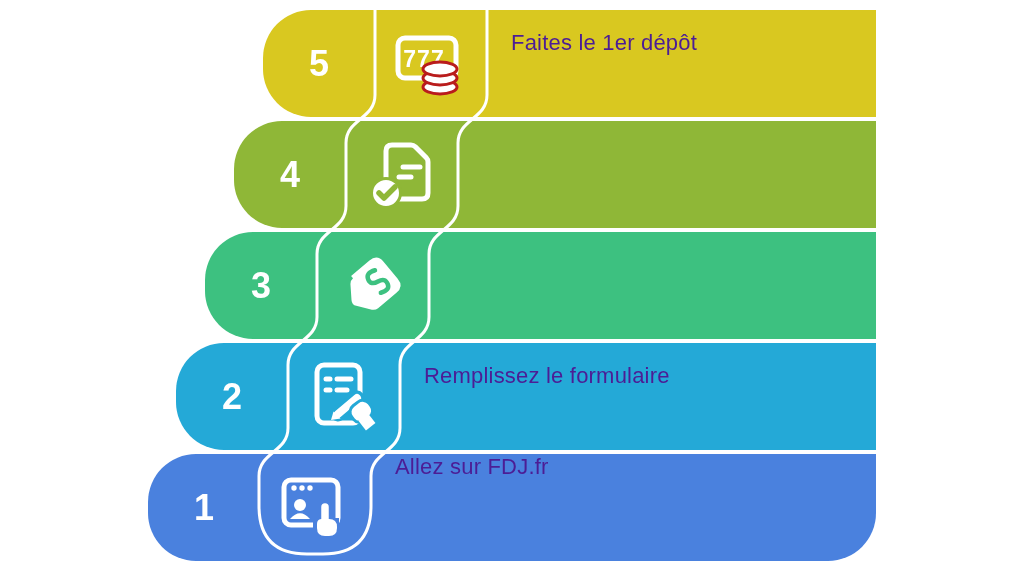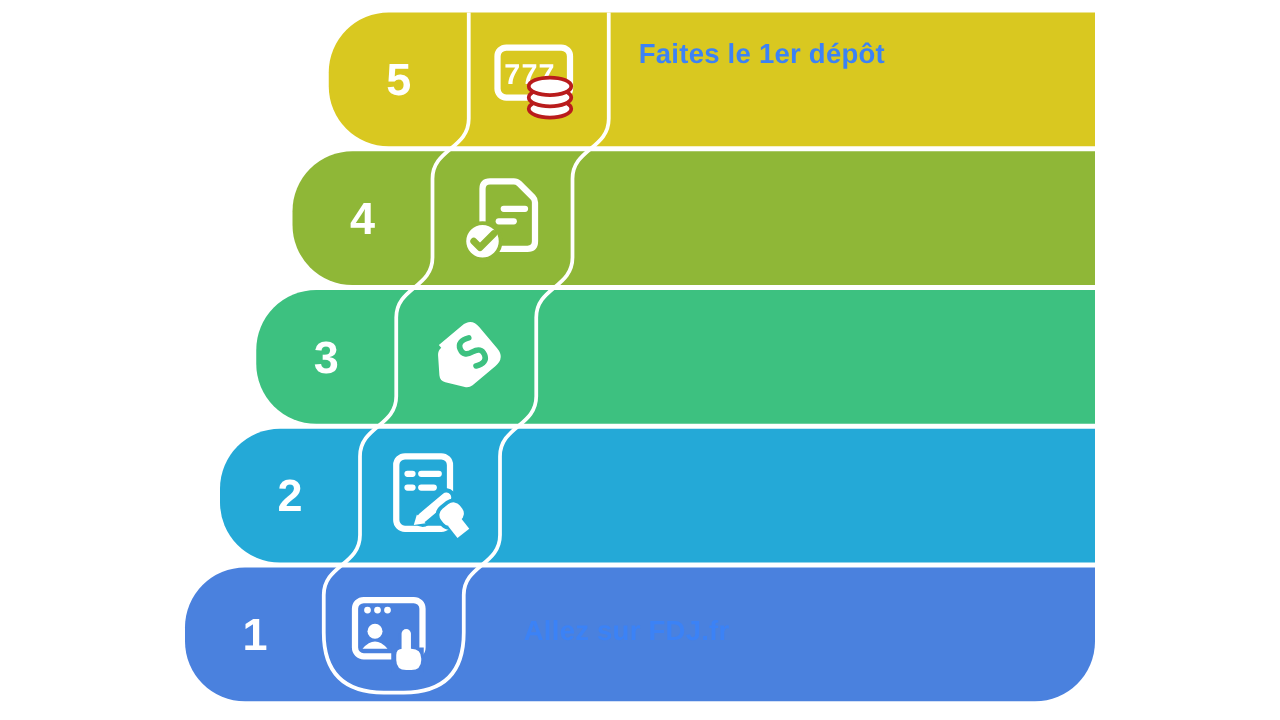--- a/index.html
+++ b/index.html
@@ -18,27 +18,27 @@
   .num-s4{top:121px;left:234px;}
   .num-s3{top:232px;left:205px;}
   .num-s2{top:343px;left:176px;}
   .num-s1{top:454px;left:148px;}
   .chip{position:absolute;width:76px;height:76px;}
   .chip-s5{top:25px;left:393px;}
   .chip-s4{top:136px;left:364px;}
   .chip-s3{top:247px;left:335px;}
   .chip-s2{top:358px;left:306px;}
   .chip-s1{top:469px;left:277px;}
-  .label{position:absolute;font-size:22px;font-weight:bold;color:#3b82f6;
+  .label{position:absolute;font-size:22px;font-weight:normal;color:#4c1d95;
          letter-spacing:0.2px;white-space:nowrap;transform:translateY(-50%);}
   .label-s5{top:43px;left:511px;}
   .label-s4{top:154px;left:482px;}
   .label-s3{top:265px;left:453px;}
   .label-s2{top:376px;left:424px;}
-  .label-s1{top:505px;left:395px;margin-left:24px;}
+  .label-s1{top:467px;left:395px;}
   .icon-777-text{font-family:"Liberation Sans","DejaVu Sans",sans-serif;font-weight:bold;}
 </style>
 </head>
 <body>
 
 <div class="stage">
 
   <div class="row row-s5" style="background-color: rgb(217, 200, 32);"></div>
   <div class="row row-s4" style="background-color: rgb(143, 183, 55);"></div>
   <div class="row row-s3" style="background-color: rgb(61, 193, 128);"></div>
@@ -120,15 +120,16 @@
       <circle cx="23" cy="36" r="6" fill="#ffffff"></circle>
       <path d="M 13 50 q 10 -11.5 20 0 z" fill="#ffffff"></path>
       <line x1="48" y1="38" x2="48" y2="53" stroke="currentColor" stroke-width="13"></line>
       <path d="M 39 52 h 20 v 14 h -20 z" fill="none" stroke="currentColor" stroke-width="6"></path>
       <line x1="48" y1="38" x2="48" y2="54" stroke="#ffffff" stroke-width="7.5" stroke-linecap="round"></line>
       <path d="M 40 55 q 0 -5 5 -5 h 7 q 8 0 8 8 v 1 q 0 8 -8 8 h -4 q -8 0 -8 -8 z" fill="#ffffff"></path>
     </svg>
   </div>
 
   <div class="label label-s5">Faites le 1er dépôt</div>
+  <div class="label label-s2">Remplissez le formulaire</div>
   <div class="label label-s1">Allez sur FDJ.fr</div>
 
 </div>
 
 </body></html>

